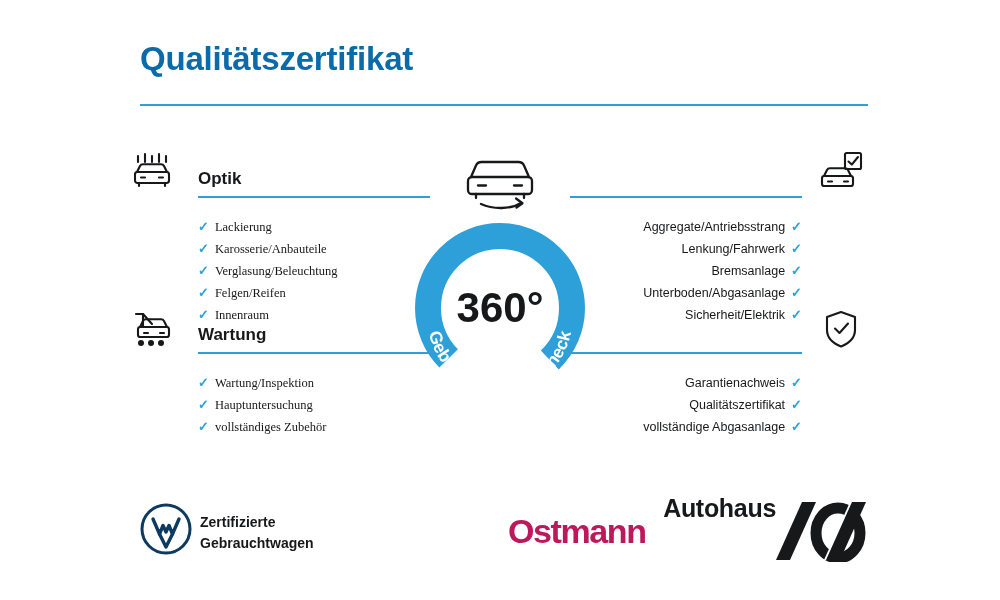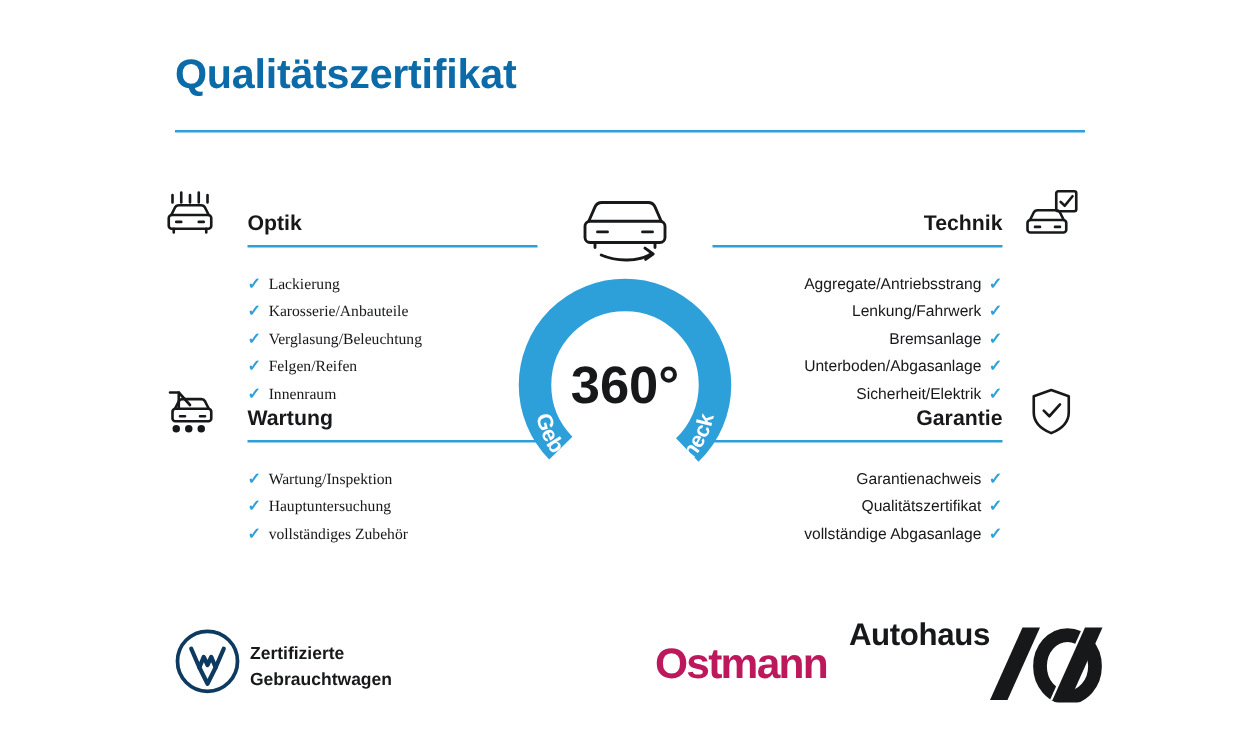--- a/index.html
+++ b/index.html
@@ -161,21 +161,21 @@
     position: absolute;
     left: 200px;
     top: 512px;
     font-size: 14px;
     font-weight: bold;
     line-height: 21px;
     color: #17181a;
   }
   .dealer {
     position: absolute;
-    left: 524px;
+    left: 508px;
     top: 494px;
     width: 360px;
     height: 70px;
   }
   .dealer-top {
     position: absolute;
     right: 92px;
     top: 0px;
     font-size: 25px;
     font-weight: bold;
@@ -266,21 +266,20 @@
         <g fill="none" stroke="#17181a" stroke-width="2.1" stroke-linecap="round" stroke-linejoin="round">
           <path d="M12 26 L15 20 C15.6 18.8 16.6 18.2 18 18.2 L33 18.2 C34.4 18.2 35.4 18.8 36 20 L39 26"></path>
           <rect x="10" y="26" width="31" height="10" rx="2.3"></rect>
           <path d="M16 31.5 L20 31.5 M32 31.5 L36 31.5"></path>
           <rect x="33" y="3" width="16" height="16" rx="1.6"></rect>
           <path d="M36.5 11.5 L39.8 14.6 L46 7"></path>
         </g>
       </svg>
     </div>
     <div class="block-head">
-      <div class="block-title">Technik</div>
       <div class="block-rule"></div>
     </div>
     <ul class="items">
       <li><span>Aggregate/Antriebsstrang</span><span class="check">✓</span></li>
       <li><span>Lenkung/Fahrwerk</span><span class="check">✓</span></li>
       <li><span>Bremsanlage</span><span class="check">✓</span></li>
       <li><span>Unterboden/Abgasanlage</span><span class="check">✓</span></li>
       <li><span>Sicherheit/Elektrik</span><span class="check">✓</span></li>
     </ul>
   </div>
@@ -288,21 +287,20 @@
   <div class="col col-right block-garantie">
     <div class="blk-icon">
       <svg viewBox="0 0 58 48" width="58" height="48">
         <g fill="none" stroke="#17181a" stroke-width="2.1" stroke-linecap="round" stroke-linejoin="round">
           <path d="M29 6 L43 11 L43 24 C43 32 36.5 37.5 29 40.5 C21.5 37.5 15 32 15 24 L15 11 Z"></path>
           <path d="M23 22.5 L27.5 27 L36 17.5"></path>
         </g>
       </svg>
     </div>
     <div class="block-head">
-      <div class="block-title">Garantie</div>
       <div class="block-rule"></div>
     </div>
     <ul class="items">
       <li><span>Garantienachweis</span><span class="check">✓</span></li>
       <li><span>Qualitätszertifikat</span><span class="check">✓</span></li>
       <li><span>vollständige Abgasanlage</span><span class="check">✓</span></li>
     </ul>
   </div>
 
   <div class="badge">

